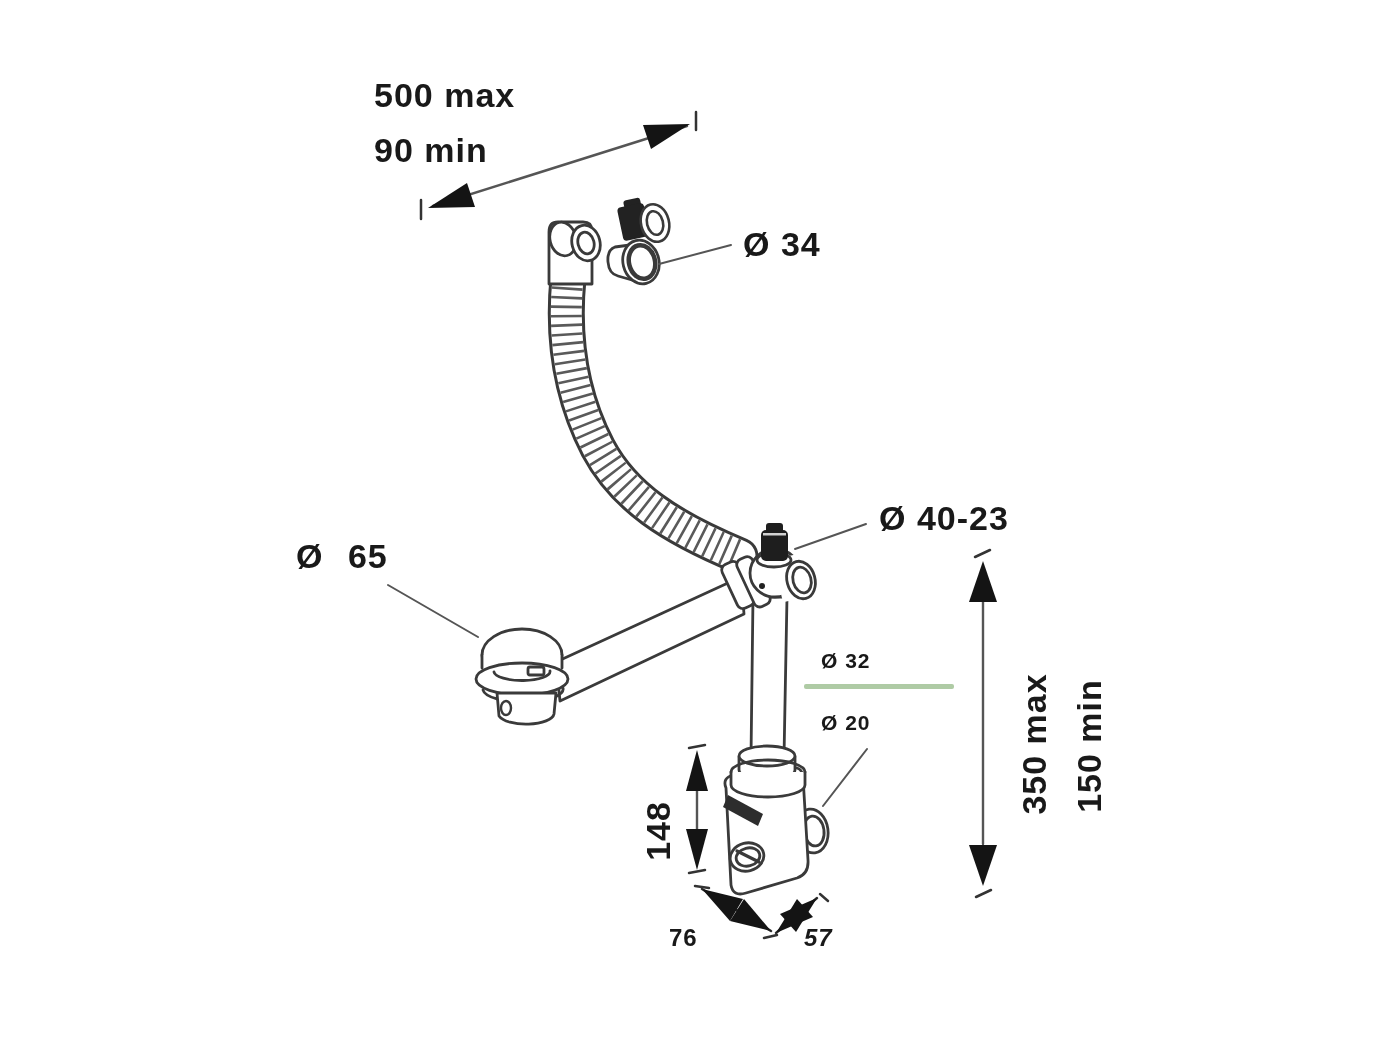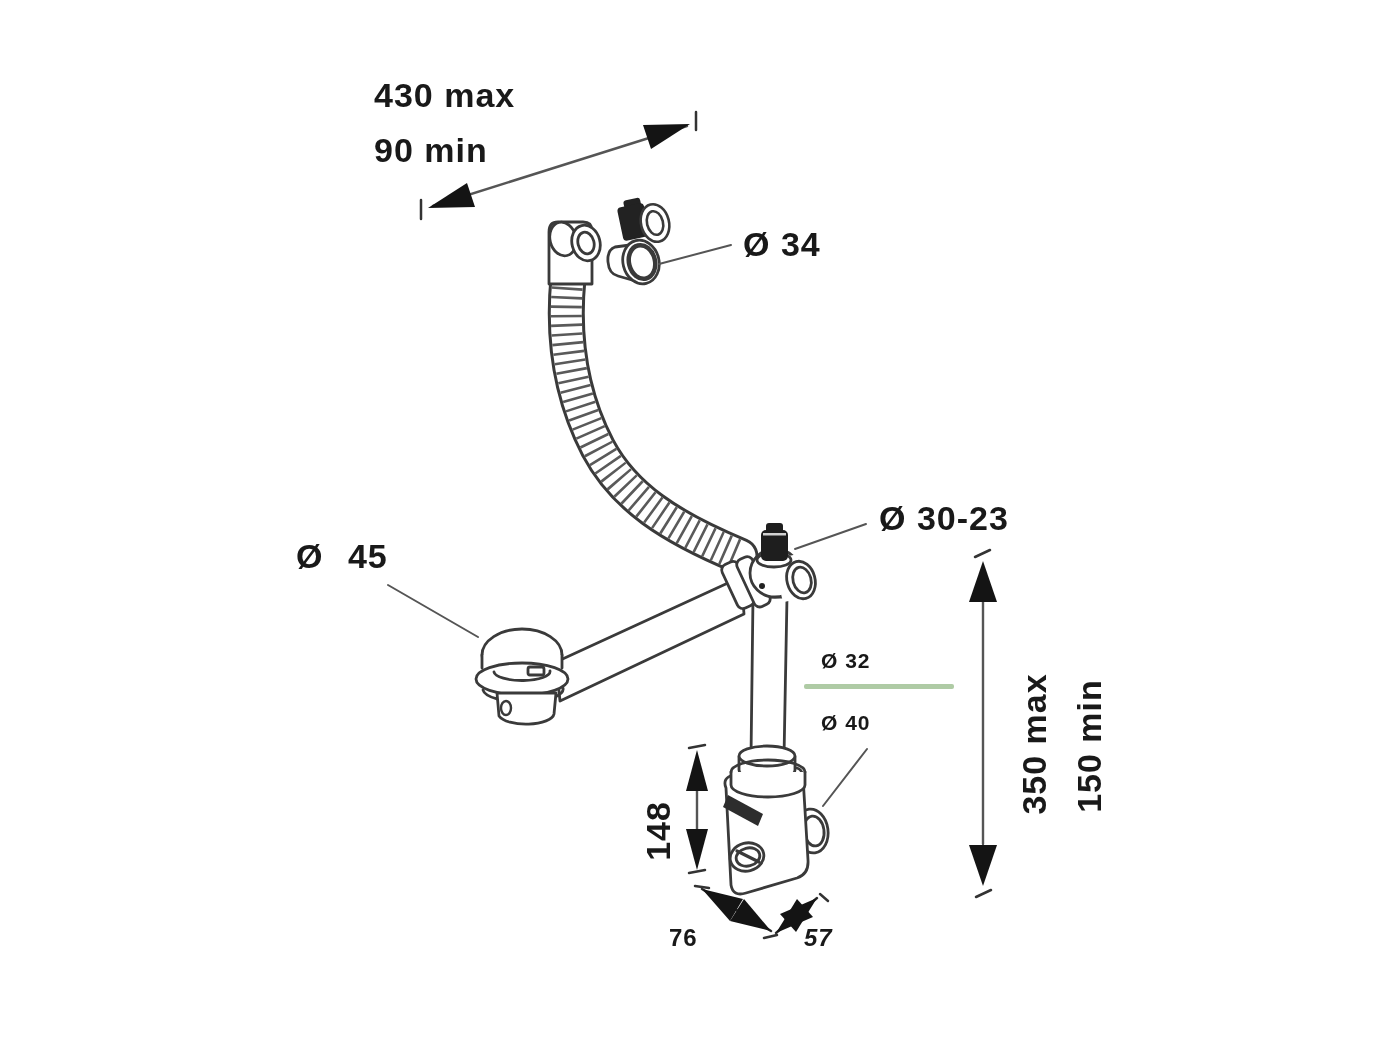--- a/index.html
+++ b/index.html
@@ -141,26 +141,26 @@
     <g>
       <line x1="817" y1="898" x2="776" y2="933" stroke="#333" stroke-width="2.5"></line>
       <polygon points="817,898 796,932 780,914" fill="#141414"></polygon>
       <polygon points="776,933 813,917 797,899" fill="#141414"></polygon>
       <line x1="820" y1="894" x2="828" y2="901" stroke="#333" stroke-width="2.5"></line>
     </g>
   </svg>
 
   <div class="underline" style="left:804px;top:684px;width:150px;background:#afcba5;"></div>
 
-  <div class="dim-label" style="left:374px;top:78px;">430 max</div>
+  <div class="dim-label" style="left:374px;top:78px;">500 max</div>
   <div class="dim-label" style="left:374px;top:133px;">90 min</div>
   <div class="dim-label" style="left:743px;top:227px;">Ø 34</div>
-  <div class="dim-label" style="left:879px;top:501px;">Ø 30-23</div>
-  <div class="dim-label gap" style="left:296px;top:539px;">Ø 45</div>
+  <div class="dim-label" style="left:879px;top:501px;">Ø 40-23</div>
+  <div class="dim-label gap" style="left:296px;top:539px;">Ø 65</div>
   <div class="dim-label small" style="left:821px;top:650px;">Ø 32</div>
-  <div class="dim-label small" style="left:821px;top:712px;">Ø 40</div>
+  <div class="dim-label small" style="left:821px;top:712px;">Ø 20</div>
   <div class="dim-label vertical" style="left:658px;top:831px;">148</div>
   <div class="dim-label vertical" style="left:1034px;top:744px;">350 max</div>
   <div class="dim-label vertical" style="left:1089px;top:746px;">150 min</div>
   <div class="dim-label big" style="left:669px;top:926px;">76</div>
   <div class="dim-label big" style="left:804px;top:926px;font-style:italic;">57</div>
 
 </div>
 
 </body></html>

